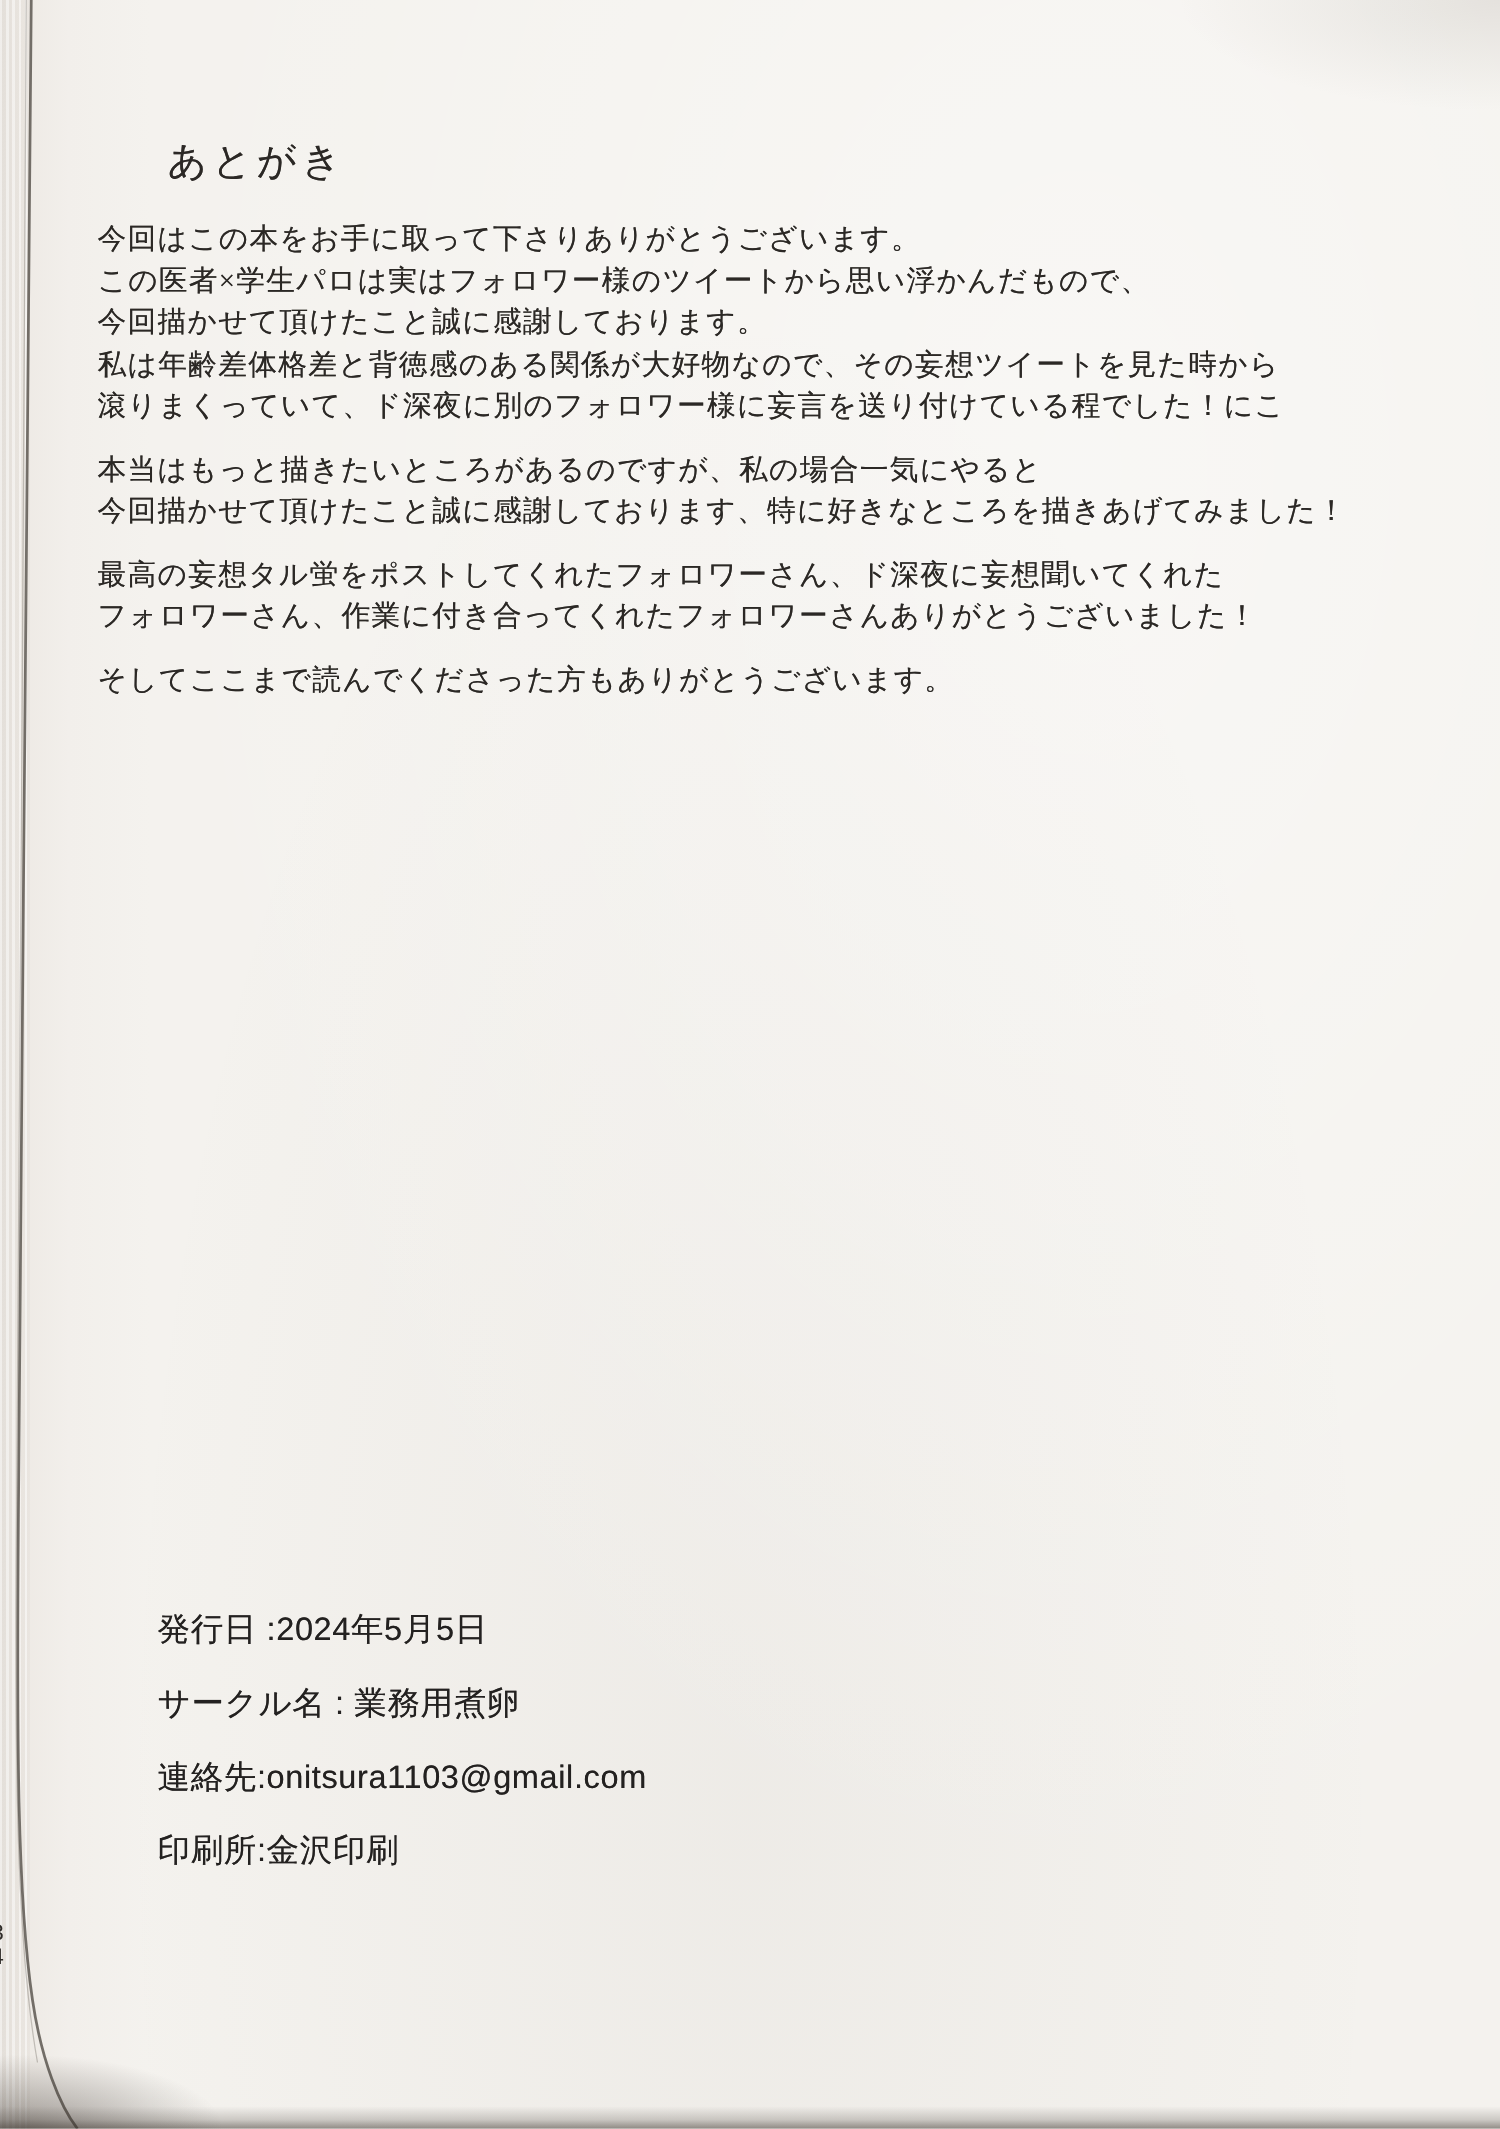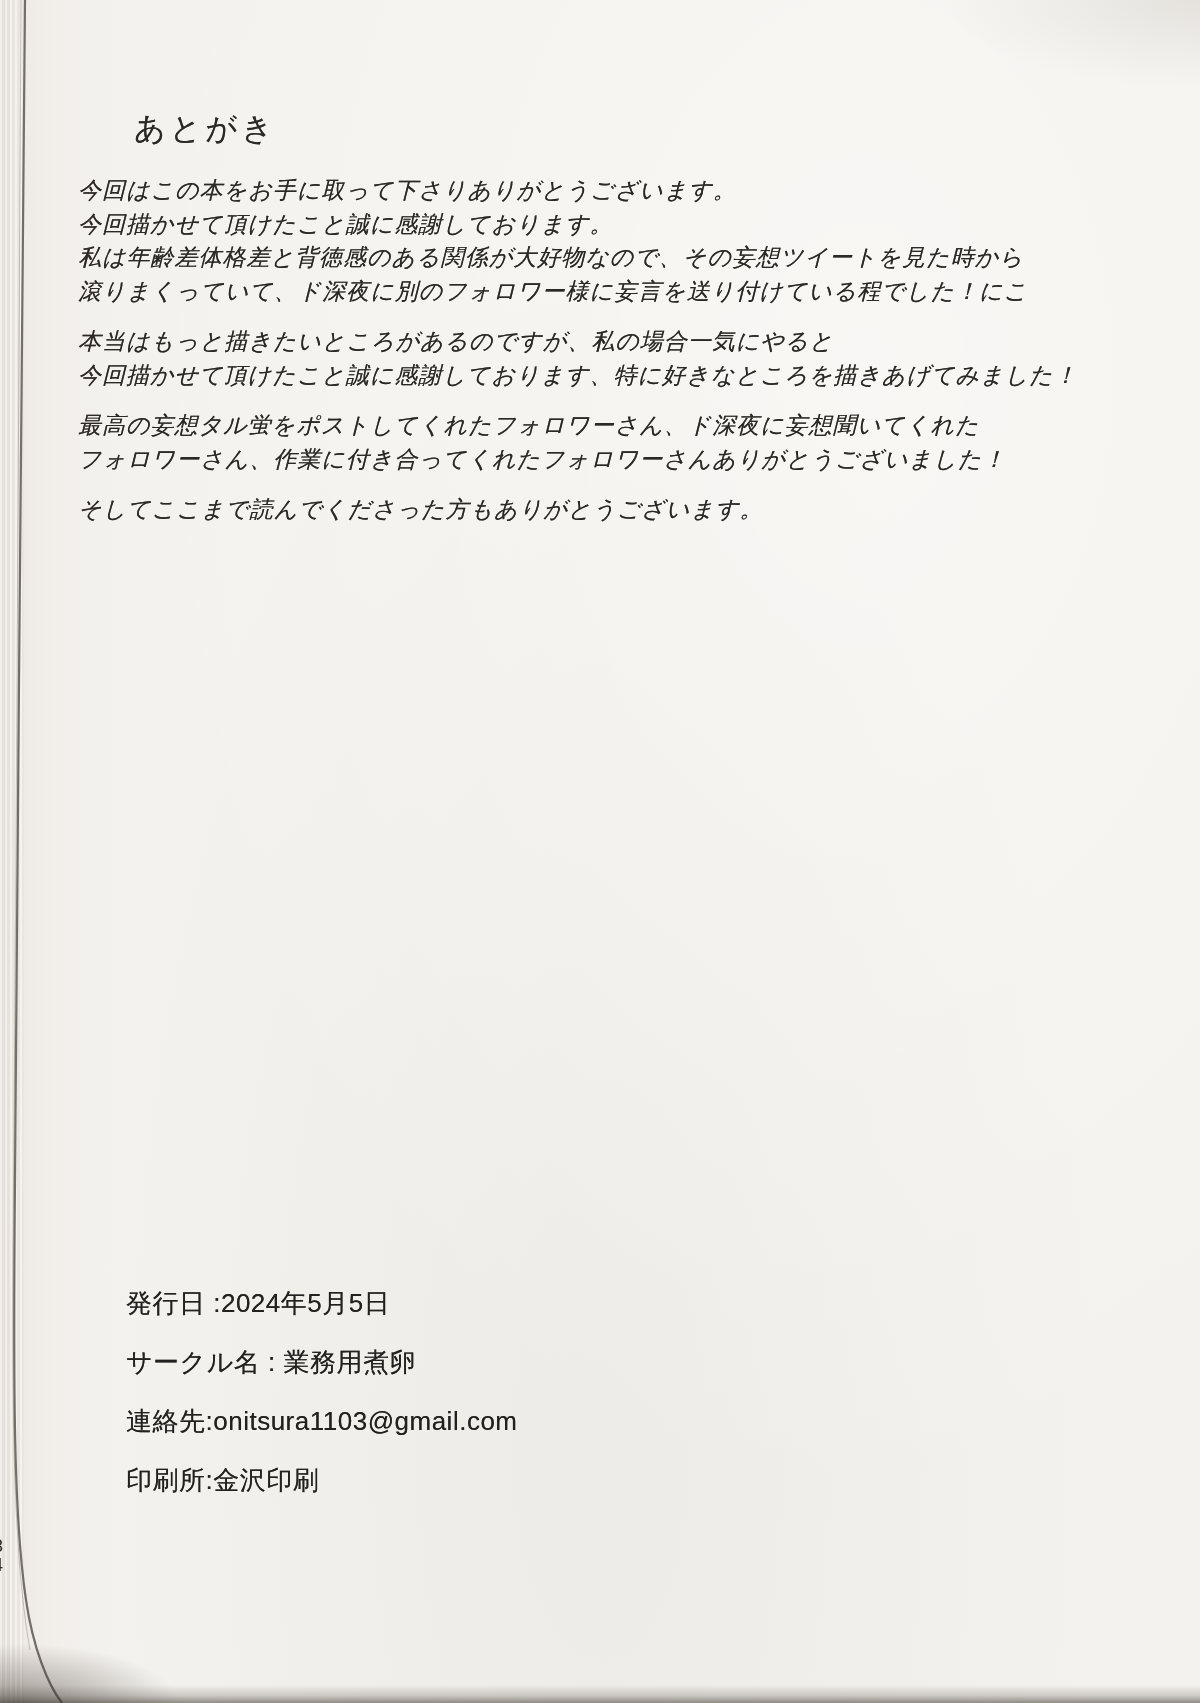--- a/index.html
+++ b/index.html
@@ -85,21 +85,21 @@
   .body-text {
     position: absolute;
     left: 78px; top: 174px;
     width: 1080px;
     color: #2b2825;
     font-size: 23px;
     line-height: 33.5px;
     letter-spacing: 1px;
     text-shadow: 0 0 0.5px rgba(43,40,37,0.7);
   }
-  .para { margin: 0 0 17px 0; font-style: italic; }
+  .para { margin: 0 0 17px 0; }
   .line { white-space: nowrap; }
 
   .colophon {
     position: absolute;
     left: 110px; top: 1286px;
     font-family: "Liberation Sans", "DejaVu Sans", sans-serif;
     font-size: 26px;
     color: #232120;
     letter-spacing: 0.5px;
     text-shadow: 0 0 0.5px rgba(35,33,32,0.7);
@@ -129,20 +129,21 @@
 
 <div class="bottom-shadow"></div>
 <div class="bottom-left-dark"></div>
 <div class="top-right-tint"></div>
 
 <div class="heading">あとがき</div>
 
 <div class="body-text">
   <div class="para">
     <div class="line">今回はこの本をお手に取って下さりありがとうございます。</div>
+    <div class="line">この医者×学生パロは実はフォロワー様のツイートから思い浮かんだもので、</div>
     <div class="line">今回描かせて頂けたこと誠に感謝しております。</div>
     <div class="line">私は年齢差体格差と背徳感のある関係が大好物なので、その妄想ツイートを見た時から</div>
     <div class="line">滾りまくっていて、ド深夜に別のフォロワー様に妄言を送り付けている程でした！にこ</div>
   </div>
   <div class="para">
     <div class="line">本当はもっと描きたいところがあるのですが、私の場合一気にやると</div>
     <div class="line">今回描かせて頂けたこと誠に感謝しております、特に好きなところを描きあげてみました！</div>
   </div>
   <div class="para">
     <div class="line">最高の妄想タル蛍をポストしてくれたフォロワーさん、ド深夜に妄想聞いてくれた</div>

